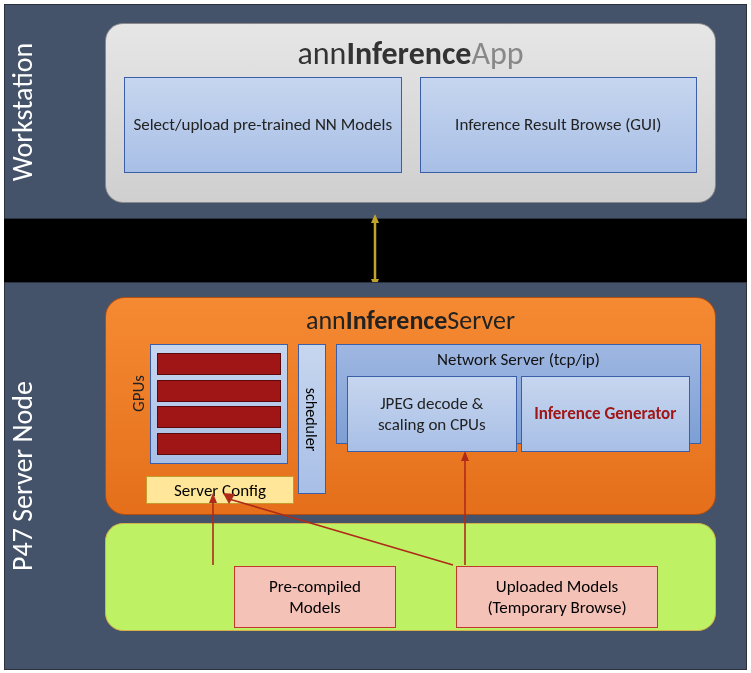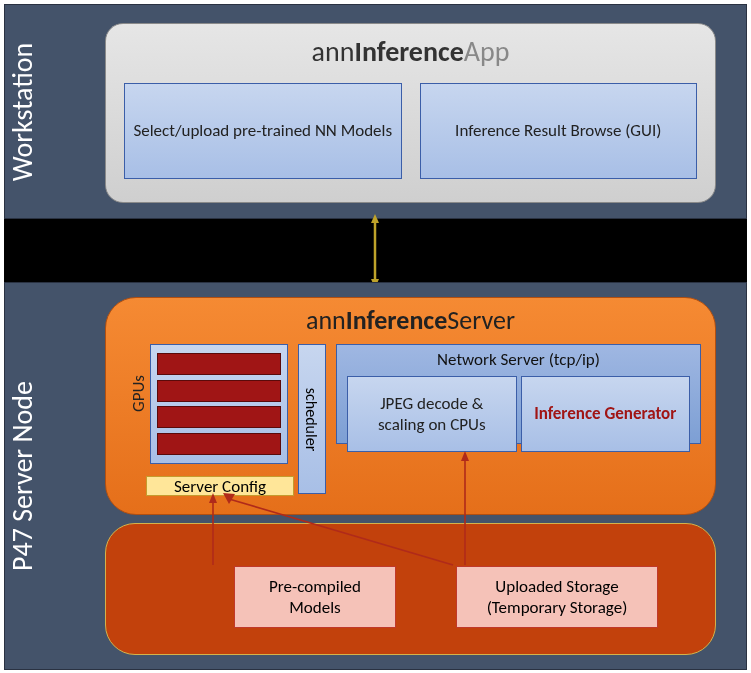--- a/index.html
+++ b/index.html
@@ -41,23 +41,23 @@
     top: 18px;
     right: 30px;
     height: 180px;
     background: linear-gradient(180deg,#e6e6e6 0%,#cfcfcf 100%);
     border: 1px solid #8a8a8a;
     border-radius: 18px;
     padding: 10px 18px 18px 18px;
   }
   .app-title {
     text-align: center;
-    font-size: 28px;
+    font-size: 32px;
     color: #333;
-    margin-bottom: 14px;
+    margin-bottom: 4px;
   }
   .app-title .pre { font-weight: 400; }
   .app-title .mid { font-weight: 700; }
   .app-title .suf { font-weight: 400; color: #888; }
 
   .app-row { display: flex; gap: 18px; justify-content: flex-start; }
   .blue-box {
     background: linear-gradient(180deg,#c7d6ef 0%,#a8bfe6 100%);
     border: 1.5px solid #3b5ea8;
     font-size: 17px;
@@ -90,21 +90,21 @@
   .arrow svg { width: 8px; height: 74px; overflow: visible; }
 
   .server-card {
     position: absolute;
     left: 100px;
     top: 14px;
     right: 30px;
     height: 218px;
     background: linear-gradient(180deg,#f58a33 0%,#e56f1a 100%);
     border: 1px solid #b24f10;
-    border-radius: 31px;
+    border-radius: 20px;
   }
   .srv-title {
     text-align: center;
     font-size: 26px;
     margin-top: 6px;
     color: #222;
   }
   .srv-title .pre { font-weight: 400; }
   .srv-title .mid { font-weight: 700; }
   .srv-title .suf { font-weight: 400; }
@@ -138,21 +138,21 @@
     font-size: 17px;
     transform: rotate(-90deg);
     transform-origin: center;
   }
 
   .server-config {
     position: absolute;
     left: 40px;
     top: 178px;
     width: 148px;
-    height: 20px;
+    height: 28px;
     background: #ffe699;
     border: 1.5px solid #c59b2e;
     font-size: 17px;
     display: flex;
     align-items: center;
     justify-content: center;
   }
 
   .scheduler {
     position: absolute;
@@ -194,24 +194,24 @@
     height: 76px;
   }
   .net-row .blue-box { flex: 1; height: 100%; font-size: 17px; }
   .inf-gen { color: #a01515; font-weight: 700; text-align: center; }
 
   .storage-card {
     position: absolute;
     left: 100px;
     top: 240px;
     right: 30px;
-    height: 132px;
-    background: #c2410c;
+    height: 108px;
+    background: #bef264;
     border: 1.5px solid #d4b24a;
-    border-radius: 30px;
+    border-radius: 18px;
   }
   .model-box {
     position: absolute;
     background: #f5c2b8;
     border: 1.5px solid #c0392b;
     font-size: 17px;
     text-align: center;
     display: flex;
     align-items: center;
     justify-content: center;
@@ -276,21 +276,21 @@
       <div class="net-title">Network Server  (tcp/ip)</div>
       <div class="net-row">
         <div class="blue-box">JPEG decode &amp; scaling on CPUs</div>
         <div class="blue-box inf-gen">Inference Generator</div>
       </div>
     </div>
   </div>
 
   <div class="storage-card">
     <div class="model-box precompiled">Pre-compiled Models</div>
-    <div class="model-box uploaded">Uploaded Storage (Temporary Storage)</div>
+    <div class="model-box uploaded">Uploaded Models (Temporary Browse)</div>
   </div>
 
   <div class="red-arrow" style="left:204px; top:210px; width:20px; height:74px;">
     <svg width="20" height="74">
       <line x1="4" y1="72" x2="4" y2="8" stroke="#b02a1a" stroke-width="1.6"></line>
       <polygon points="4,0 0,10 8,10" fill="#b02a1a"></polygon>
     </svg>
   </div>
   <div class="red-arrow" style="left:218px; top:210px; width:240px; height:76px;">
     <svg width="240" height="76">

